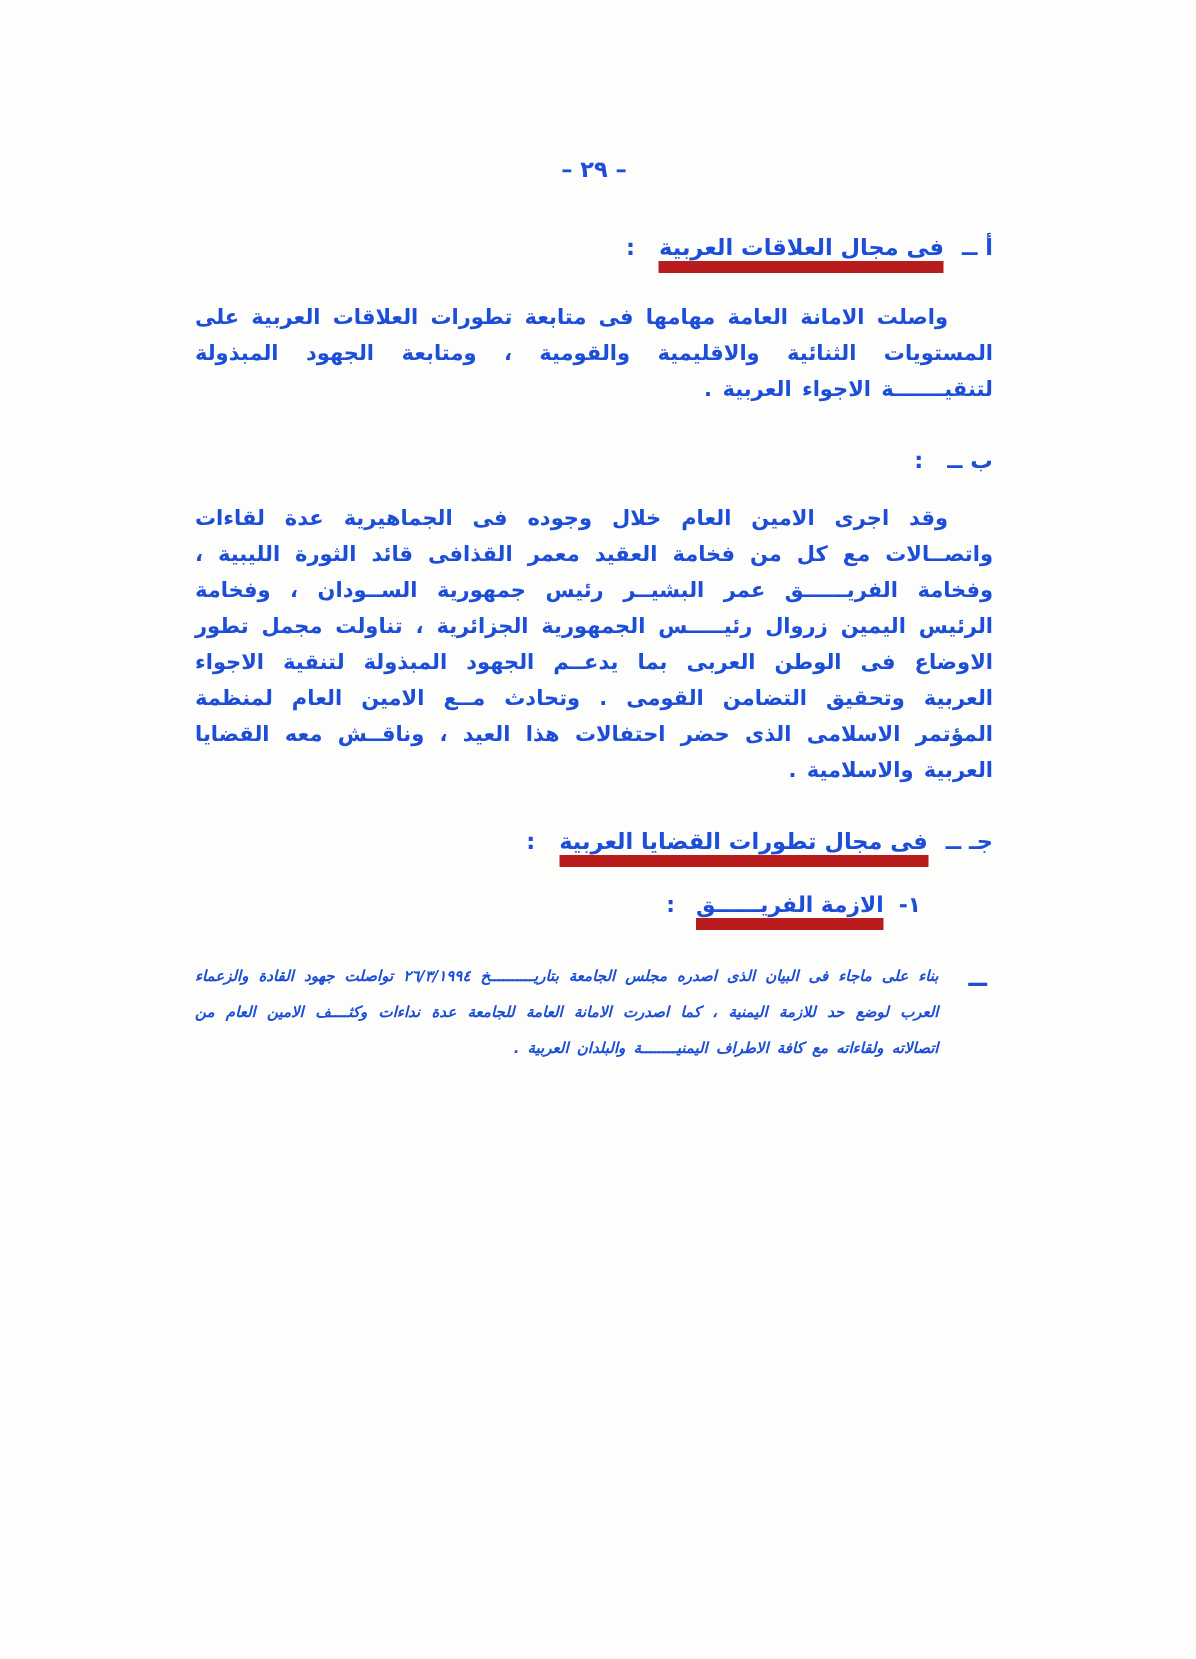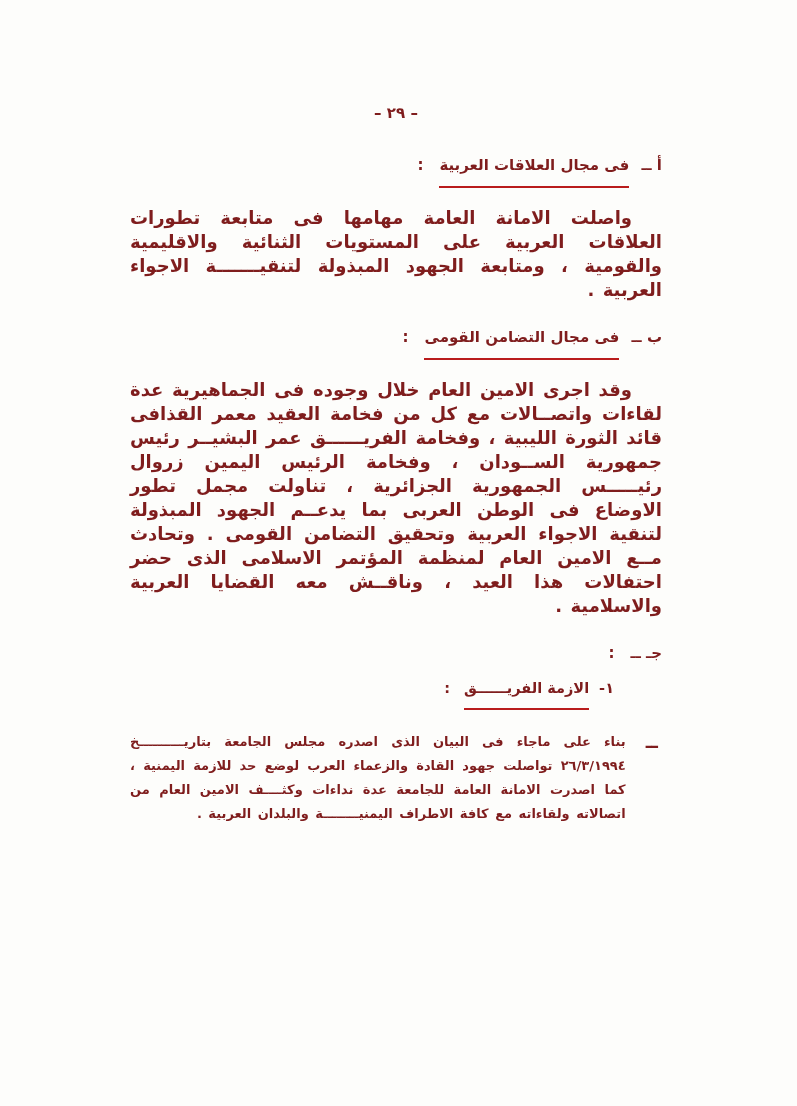--- a/index.html
+++ b/index.html
@@ -10,21 +10,21 @@
     background: #fdfdfb;
     font-family: "DejaVu Sans", sans-serif;
   }
   .page {
     position: relative;
     width: 797px;
     height: 1106px;
     background: #fdfdfb;
     overflow: hidden;
     direction: rtl;
-    color: #7f1d1d;
+    color: #1d4ed8;
     font-weight: 700;
   }
   .content {
     position: absolute;
     top: 104px;
     right: 135px;
     width: 532px;
   }
   .page-number {
     text-align: center;
@@ -35,27 +35,27 @@
   .section { margin-bottom: 26px; }
   .sec-heading {
     display: flex;
     align-items: baseline;
     gap: 12px;
     font-size: 15px;
     margin: 0 0 18px 0;
   }
   .marker { flex: none; white-space: nowrap; text-align: center; }
   .heading-text {
-    border-bottom: 2px solid #b91c1c;
-    padding-bottom: 12px;
+    border-bottom: 8px solid #b91c1c;
+    padding-bottom: 0;
   }
   .colon { margin-right: 4px; }
   .para {
     margin: 0 0 14px 0;
-    font-size: 18px;
+    font-size: 14px;
     line-height: 24px;
     text-align: justify;
     text-indent: 30px;
     word-spacing: 2px;
   }
   .para:last-child { margin-bottom: 0; }
   .subsection { margin-top: 6px; }
   .sub-heading {
     display: flex;
     align-items: baseline;
@@ -71,25 +71,26 @@
     padding-right: 4px;
   }
   .item-dash {
     flex: none;
     font-size: 18px;
     line-height: 24px;
   }
   .item-text {
     flex: 1;
     margin: 0;
-    font-size: 13px;
+    font-size: 10px;
     line-height: 24px;
     text-align: justify;
     text-indent: 0;
     word-spacing: 2px;
+    font-style: italic;
   }
 </style>
 </head>
 <body>
 
 <div class="page">
   <div class="content">
 
     <div class="page-number">– ٢٩ –</div>
 
@@ -98,29 +99,29 @@
         <span class="marker">أ ــ</span>
         <span class="heading-text">فى مجال العلاقات العربية</span>
         <span class="colon">:</span>
       </div>
       <p class="para">واصلت الامانة العامة مهامها فى متابعة تطورات العلاقات  العربية على المستويات الثنائية والاقليمية والقومية ، ومتابعة الجهود المبذولة لتنقيـــــــة الاجواء العربية .</p>
     </div>
 
     <div class="section">
       <div class="sec-heading">
         <span class="marker">ب ــ</span>
-        <span class="heading-text">فى مجال التضامن  القومى</span>
         <span class="colon">:</span>
       </div>
       <p class="para">وقد اجرى الامين العام خلال وجوده فى الجماهيرية عدة لقاءات واتصــالات مع كل من فخامة العقيد معمر القذافى قائد الثورة الليبية ، وفخامة الفريــــــق عمر البشيــر  رئيس جمهورية الســودان ، وفخامة الرئيس اليمين زروال رئيـــــس الجمهورية الجزائرية ، تناولت مجمل تطور الاوضاع فى الوطن العربى بما يدعــم الجهود المبذولة لتنقية الاجواء العربية وتحقيق التضامن القومى . وتحادث مــع الامين العام لمنظمة المؤتمر الاسلامى الذى حضر احتفالات هذا العيد ، وناقــش معه القضايا العربية والاسلامية .</p>
     </div>
 
     <div class="section">
       <div class="sec-heading">
         <span class="marker">جـ ــ</span>
+        <span class="heading-text">فى مجال تطورات القضايا العربية</span>
         <span class="colon">:</span>
       </div>
 
       <div class="subsection">
         <div class="sub-heading">
           <span class="marker">١-</span>
           <span class="heading-text">الازمة الفريــــــق</span>
           <span class="colon">:</span>
         </div>
 

